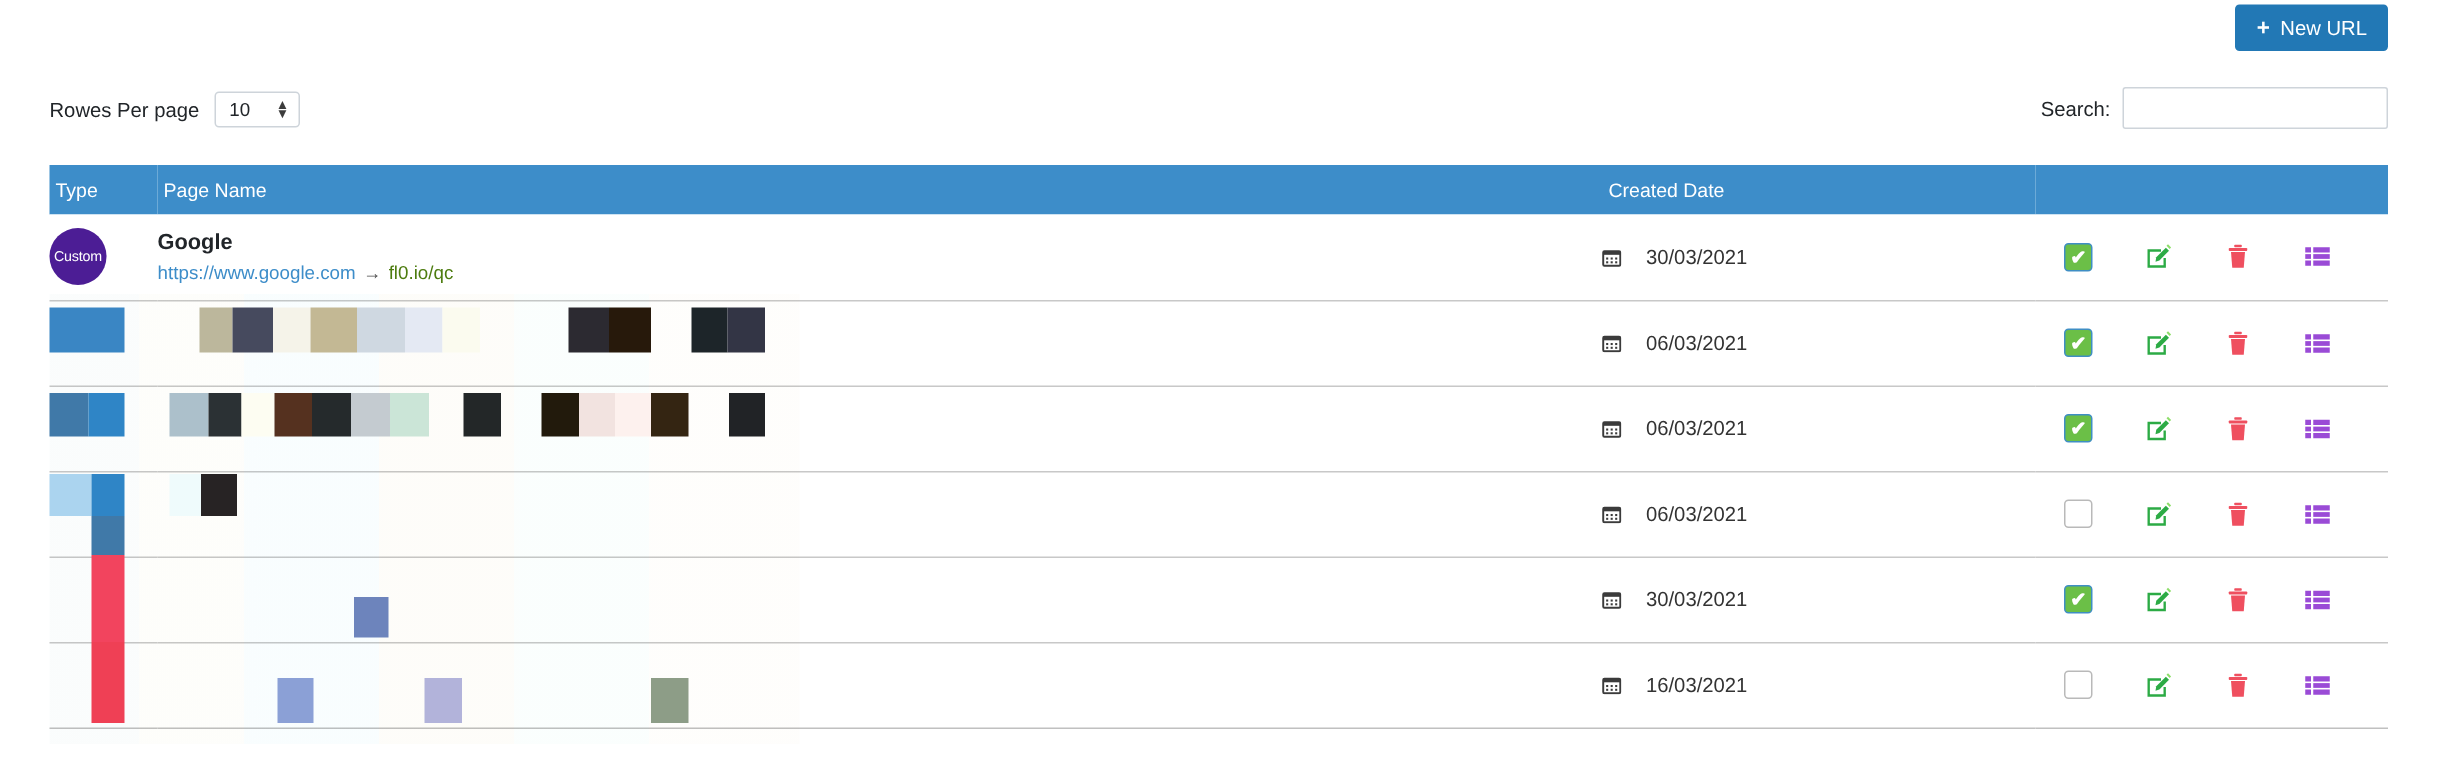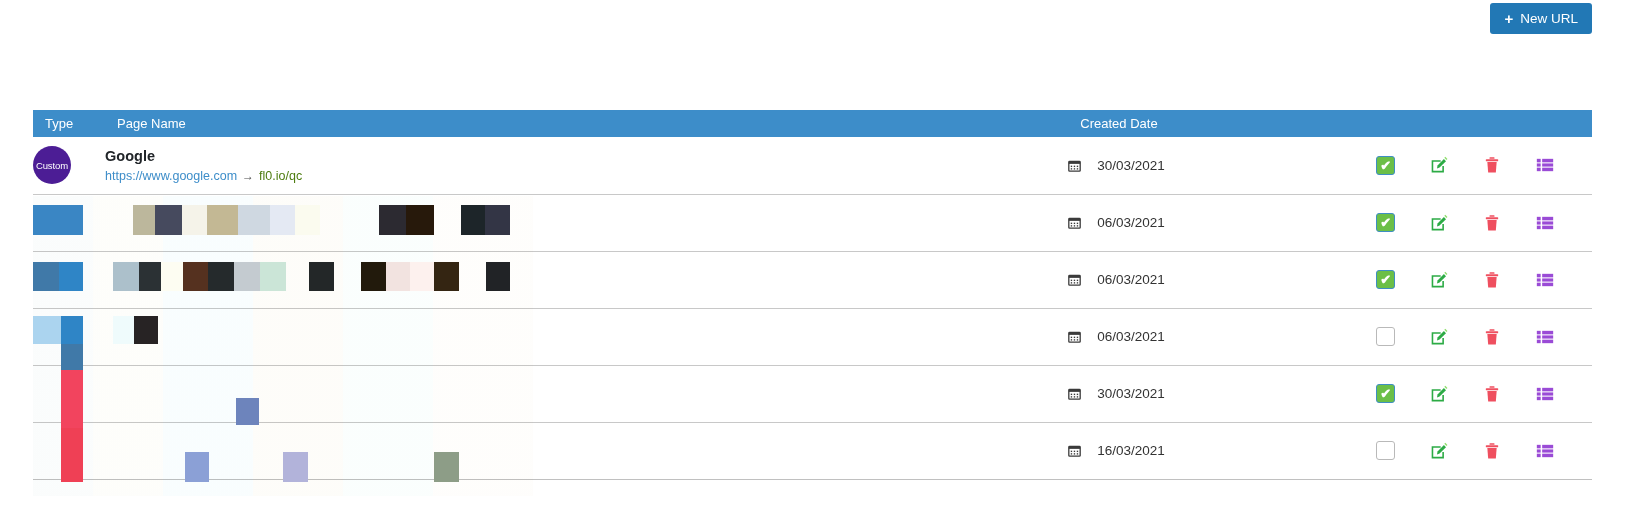--- a/index.html
+++ b/index.html
@@ -71,21 +71,21 @@
   .table-wrap {
     position: absolute; left: 33px; top: 110px;
     width: 1559px;
   }
   table.data-table { width: 100%; border-collapse: collapse; table-layout: fixed; }
 
   table.data-table thead th {
     background: #3d8dc9; color: #ffffff;
     font-size: 13px; font-weight: normal;
     text-align: left;
-    height: 27px; padding: 0 0 0 12px;
+    height: 33px; padding: 0 0 0 4px;
     vertical-align: middle;
     border: none;
   }
   th.col-type      { width: 72px; }
   th.col-pagename  { width: 962px; }
   th.col-date      { width: 288px; padding-left: 22px; }
   th.col-actions   { width: 235px; }
 
   table.data-table tbody td {
     height: 57px; vertical-align: middle;
@@ -140,21 +140,35 @@
 <div class="page">
 
   <div class="topbar">
     <button class="new-url-btn">
       <span class="plus">+</span>
       <span>New URL</span>
     </button>
   </div>
 
   <div class="controls">
-
+    <div class="rows-per-page">
+      <span class="rows-label">Rowes Per page</span>
+      <div class="rows-select">
+        <span>10</span>
+        <span class="stepper">
+          <span>▲</span>
+            <span>▼</span>
+        </span>
+      </div>
+    </div>
+
+    <div class="search-wrap">
+      <span class="search-label">Search:</span>
+      <input class="search-input" type="text" placeholder="" style="">
+    </div>
   </div>
 
   <div class="table-wrap">
     <table class="data-table">
       <thead>
         <tr>
           <th class="col-type">Type</th>
           <th class="col-pagename">Page Name</th>
           <th class="col-date">Created Date</th>
           <th class="col-actions"></th>

